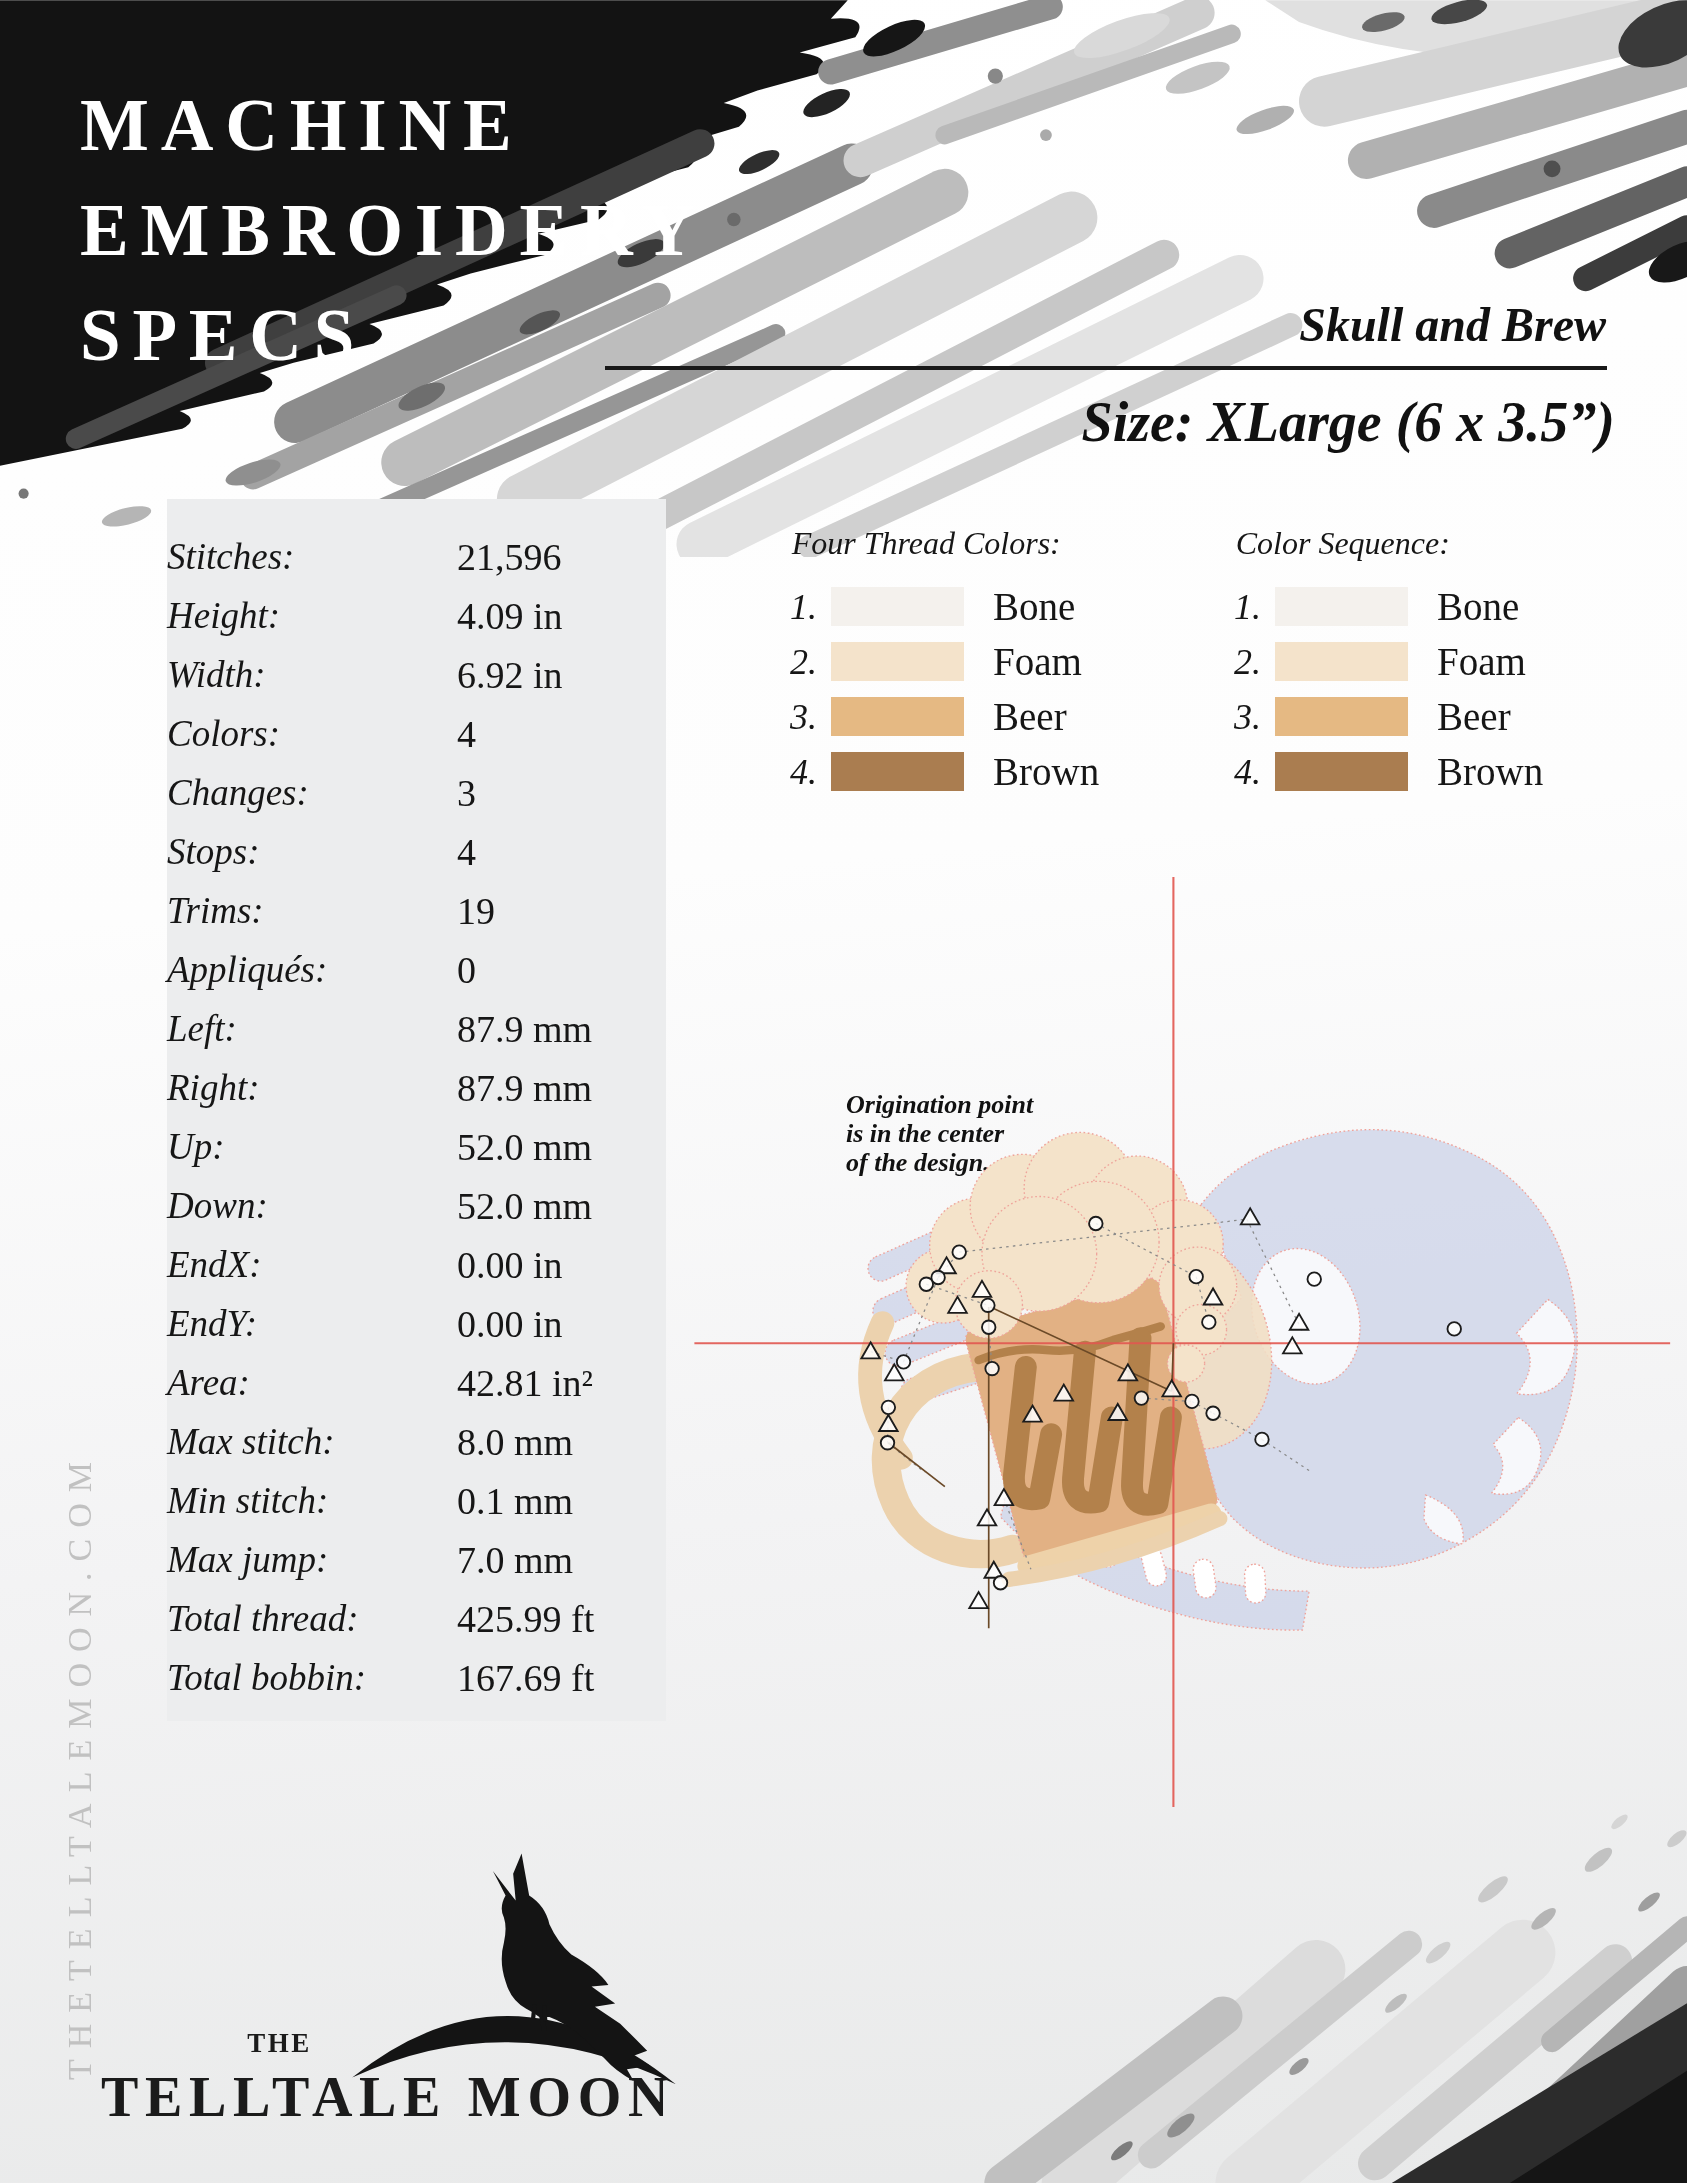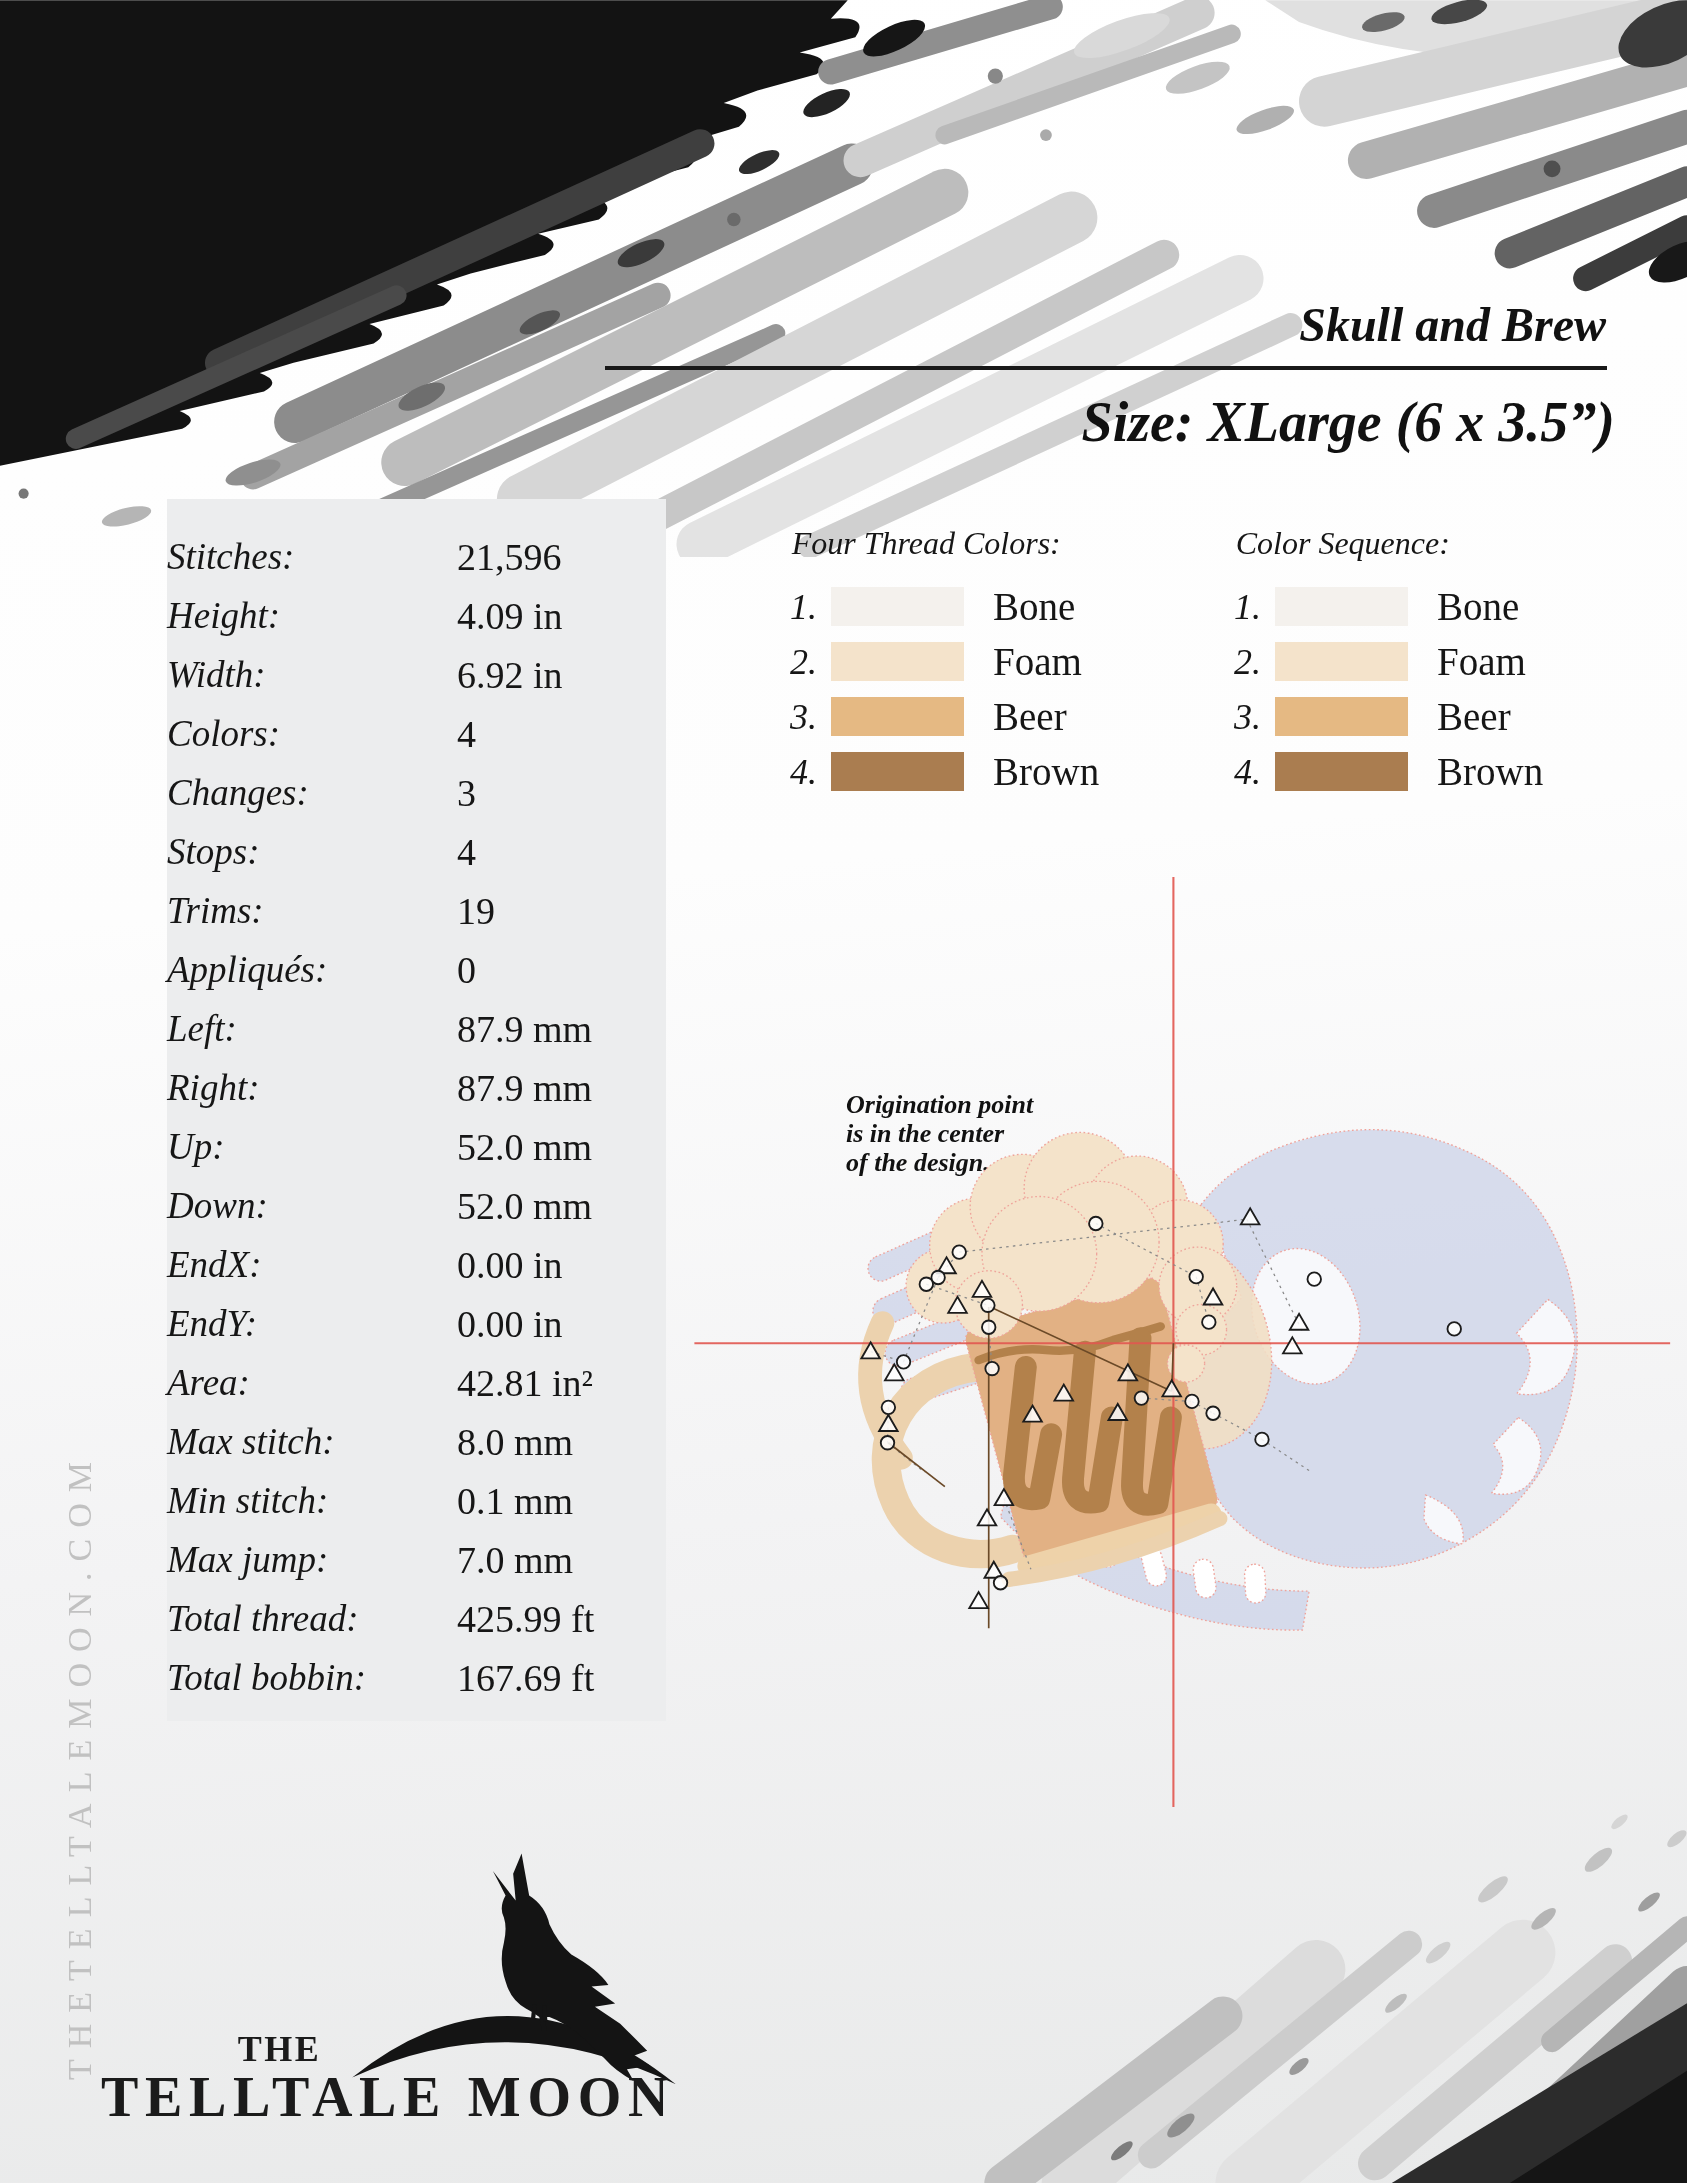--- a/index.html
+++ b/index.html
@@ -30,21 +30,21 @@
   .color-row{display:flex;align-items:center;height:39px;margin-bottom:16px;}
   .color-num{width:41px;font-style:italic;font-size:36px;}
   .color-swatch{width:133px;height:39px;flex:0 0 auto;}
   .color-name{margin-left:29px;font-size:39px;}
   
   #origination{left:846px;top:1090px;font-size:26px;line-height:29px;font-weight:700;font-style:italic;color:#111;}
   
   #site-vertical{left:61px;top:2080px;transform:rotate(-90deg);transform-origin:0 0;
     white-space:nowrap;font-size:34px;letter-spacing:11px;color:#c1c1c1;font-weight:400;}
   
-  #logo-the{left:216px;top:2028px;width:127px;text-align:center;font-size:36px;font-weight:700;letter-spacing:2.5px;color:#1b1b1b;}
+  #logo-the{left:216px;top:2028px;width:127px;text-align:center;font-size:27px;font-weight:700;letter-spacing:2.5px;color:#1b1b1b;}
   #logo-name{left:71px;top:2065px;width:634px;text-align:center;font-size:56px;font-weight:700;letter-spacing:6.7px;color:#1b1b1b;white-space:nowrap;}
 </style>
 </head>
 <body>
 
 <div id="page">
 
   <svg class="abs" style="left:0;top:0" width="1687" height="557" viewBox="0 0 2000 660">
 
     <path fill="#131313" d="M0,0 L1005,0 L985,22 Q1032,18 1014,44 L948,62 Q992,68 968,88 L898,107
@@ -95,20 +95,25 @@
       <line x1="1790" y1="300" x2="2000" y2="215" stroke="#636363" stroke-width="36" stroke-linecap="round"></line>
       <line x1="1880" y1="330" x2="2000" y2="270" stroke="#3c3c3c" stroke-width="30" stroke-linecap="round"></line>
       <ellipse cx="1975" cy="40" rx="60" ry="34" fill="#3a3a3a" transform="rotate(-25 1975 40)"></ellipse>
       <ellipse cx="1992" cy="310" rx="40" ry="20" fill="#181818" transform="rotate(-25 1992 310)"></ellipse>
       <ellipse cx="1730" cy="14" rx="34" ry="12" fill="#474747" transform="rotate(-15 1730 14)"></ellipse>
       <ellipse cx="1640" cy="26" rx="26" ry="10" fill="#6a6a6a" transform="rotate(-15 1640 26)"></ellipse>
       <circle cx="1840" cy="200" r="10" fill="#4f4f4f"></circle>
     </g>
   </svg>
 
+  <div class="abs" id="main-title">
+    <div>MACHINE</div>
+    <div>EMBROIDERY</div>
+    <div>SPECS</div>
+  </div>
   <div class="abs" id="design-name">Skull and Brew</div>
   <div class="abs" id="header-rule"></div>
   <div class="abs" id="size-label">Size: XLarge (6 x 3.5”)</div>
 
   <div class="abs" id="stats-panel">
     <div id="stats-table">
         <div class="stat-row">
           <div class="stat-label">Stitches:</div>
           <div class="stat-value">21,596</div>
         </div>

